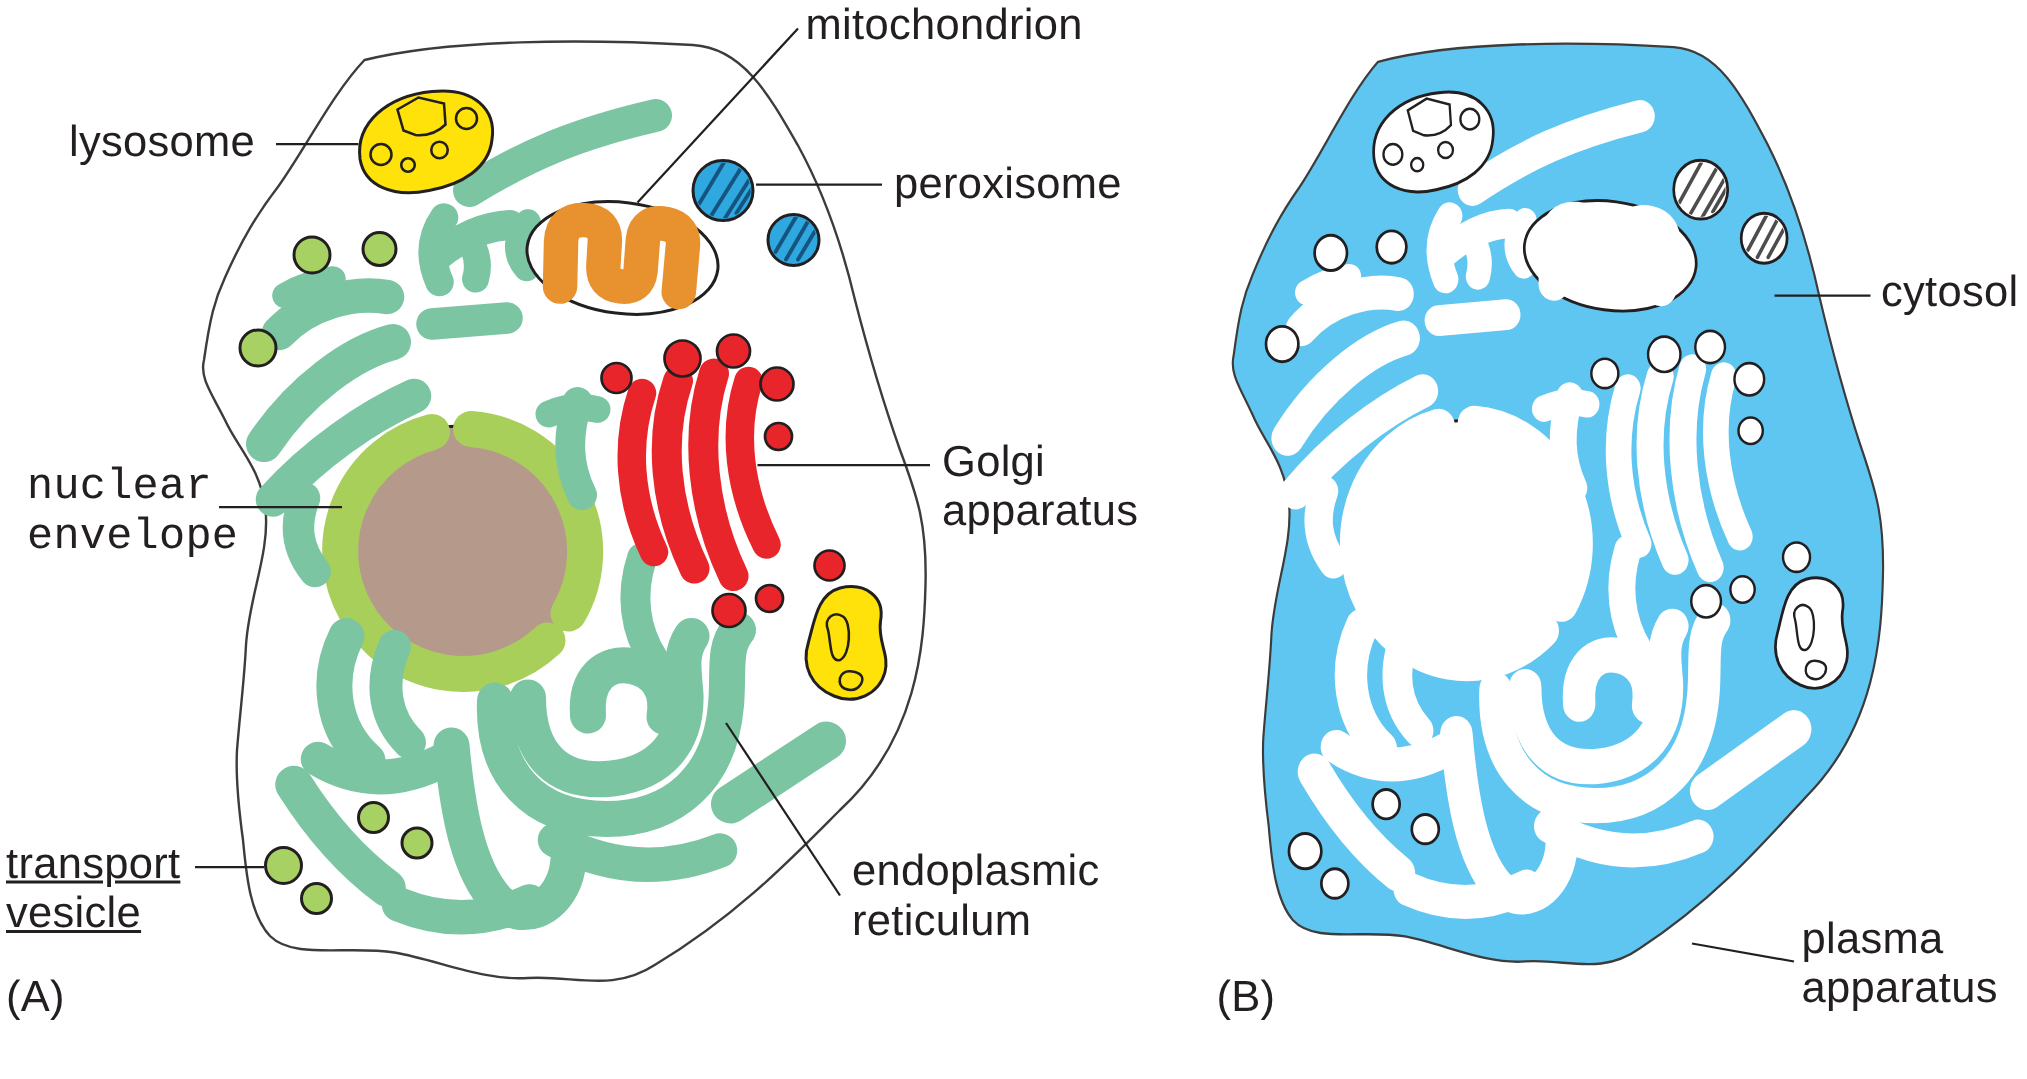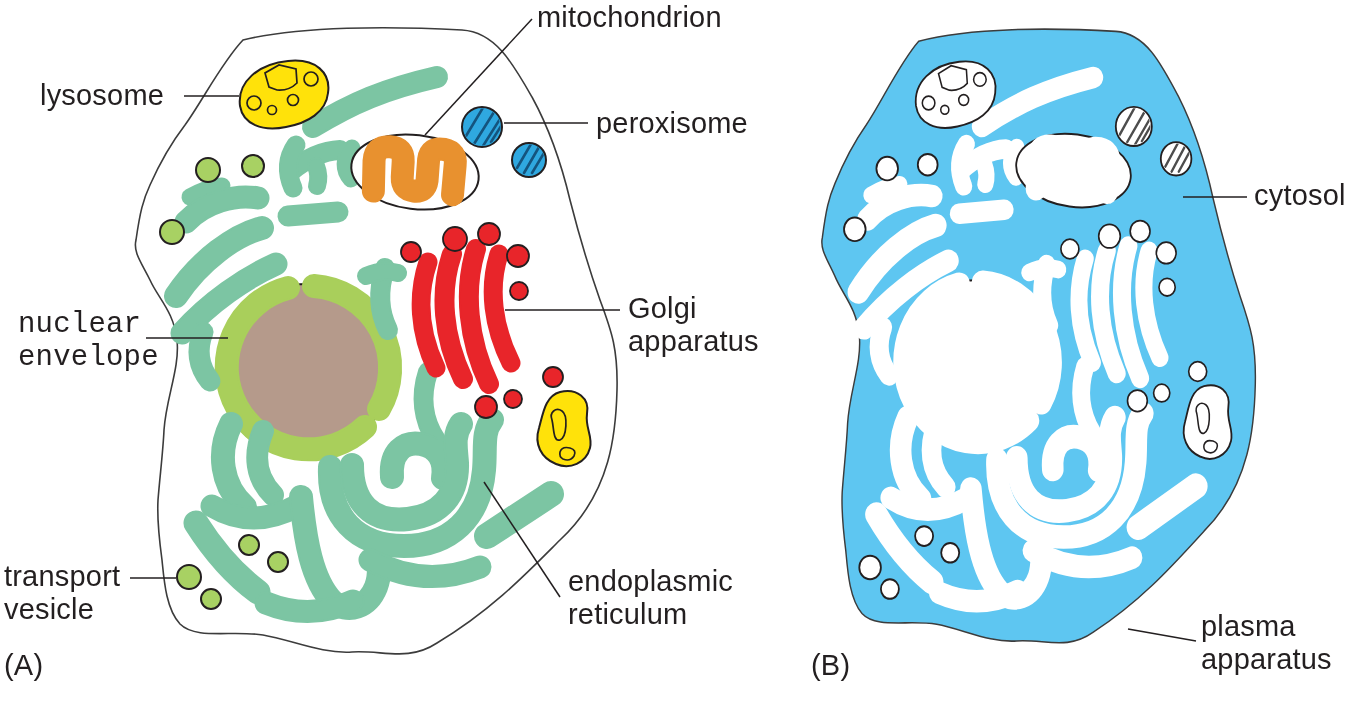--- a/index.html
+++ b/index.html
@@ -29,27 +29,27 @@
   .vesicle{fill:var(--ves);stroke:var(--c-ink);stroke-width:2;}
   .lysoblob{fill:var(--lyso);stroke:var(--c-ink);stroke-width:2;}
   .lysodetail{fill:none;stroke:var(--c-ink);stroke-width:1.7;}
   .mitoshell{fill:#ffffff;stroke:var(--c-ink);stroke-width:2;}
   .peroxcircle{fill:var(--perox);stroke:var(--c-ink);stroke-width:2;}
   .hatch{stroke:var(--hatch);stroke-width:2.6;stroke-linecap:round;fill:none;}
   .lead{stroke:var(--c-ink);stroke-width:1.5;fill:none;}
   
   .lb{position:absolute;font-size:29px;line-height:33px;color:var(--c-ink);
       letter-spacing:.2px;white-space:nowrap;}
-  .l-lyso{left:40px;top:79px;width:136px;text-align:left;}
+  .l-lyso{left:40px;top:79px;width:136px;text-align:center;}
   .l-mito{left:537px;top:1px;}
   .l-perox{left:596px;top:107px;}
   .l-nenv{left:18px;top:308px;font-family:Liberation Mono, monospace;}
   .l-golgi{left:628px;top:292px;}
   .l-er{left:568px;top:565px;}
-  .l-tv{left:4px;top:560px;}
+  .l-tv{left:4px;top:560px;text-decoration:underline;}
   .l-pa{left:4px;top:649px;}
   .l-cyt{left:1254px;top:179px;}
   .l-pm{left:1201px;top:610px;}
   .l-pb{left:811px;top:649px;}
 </style>
 </head>
 <body>
 
 <div class="fig">
 

